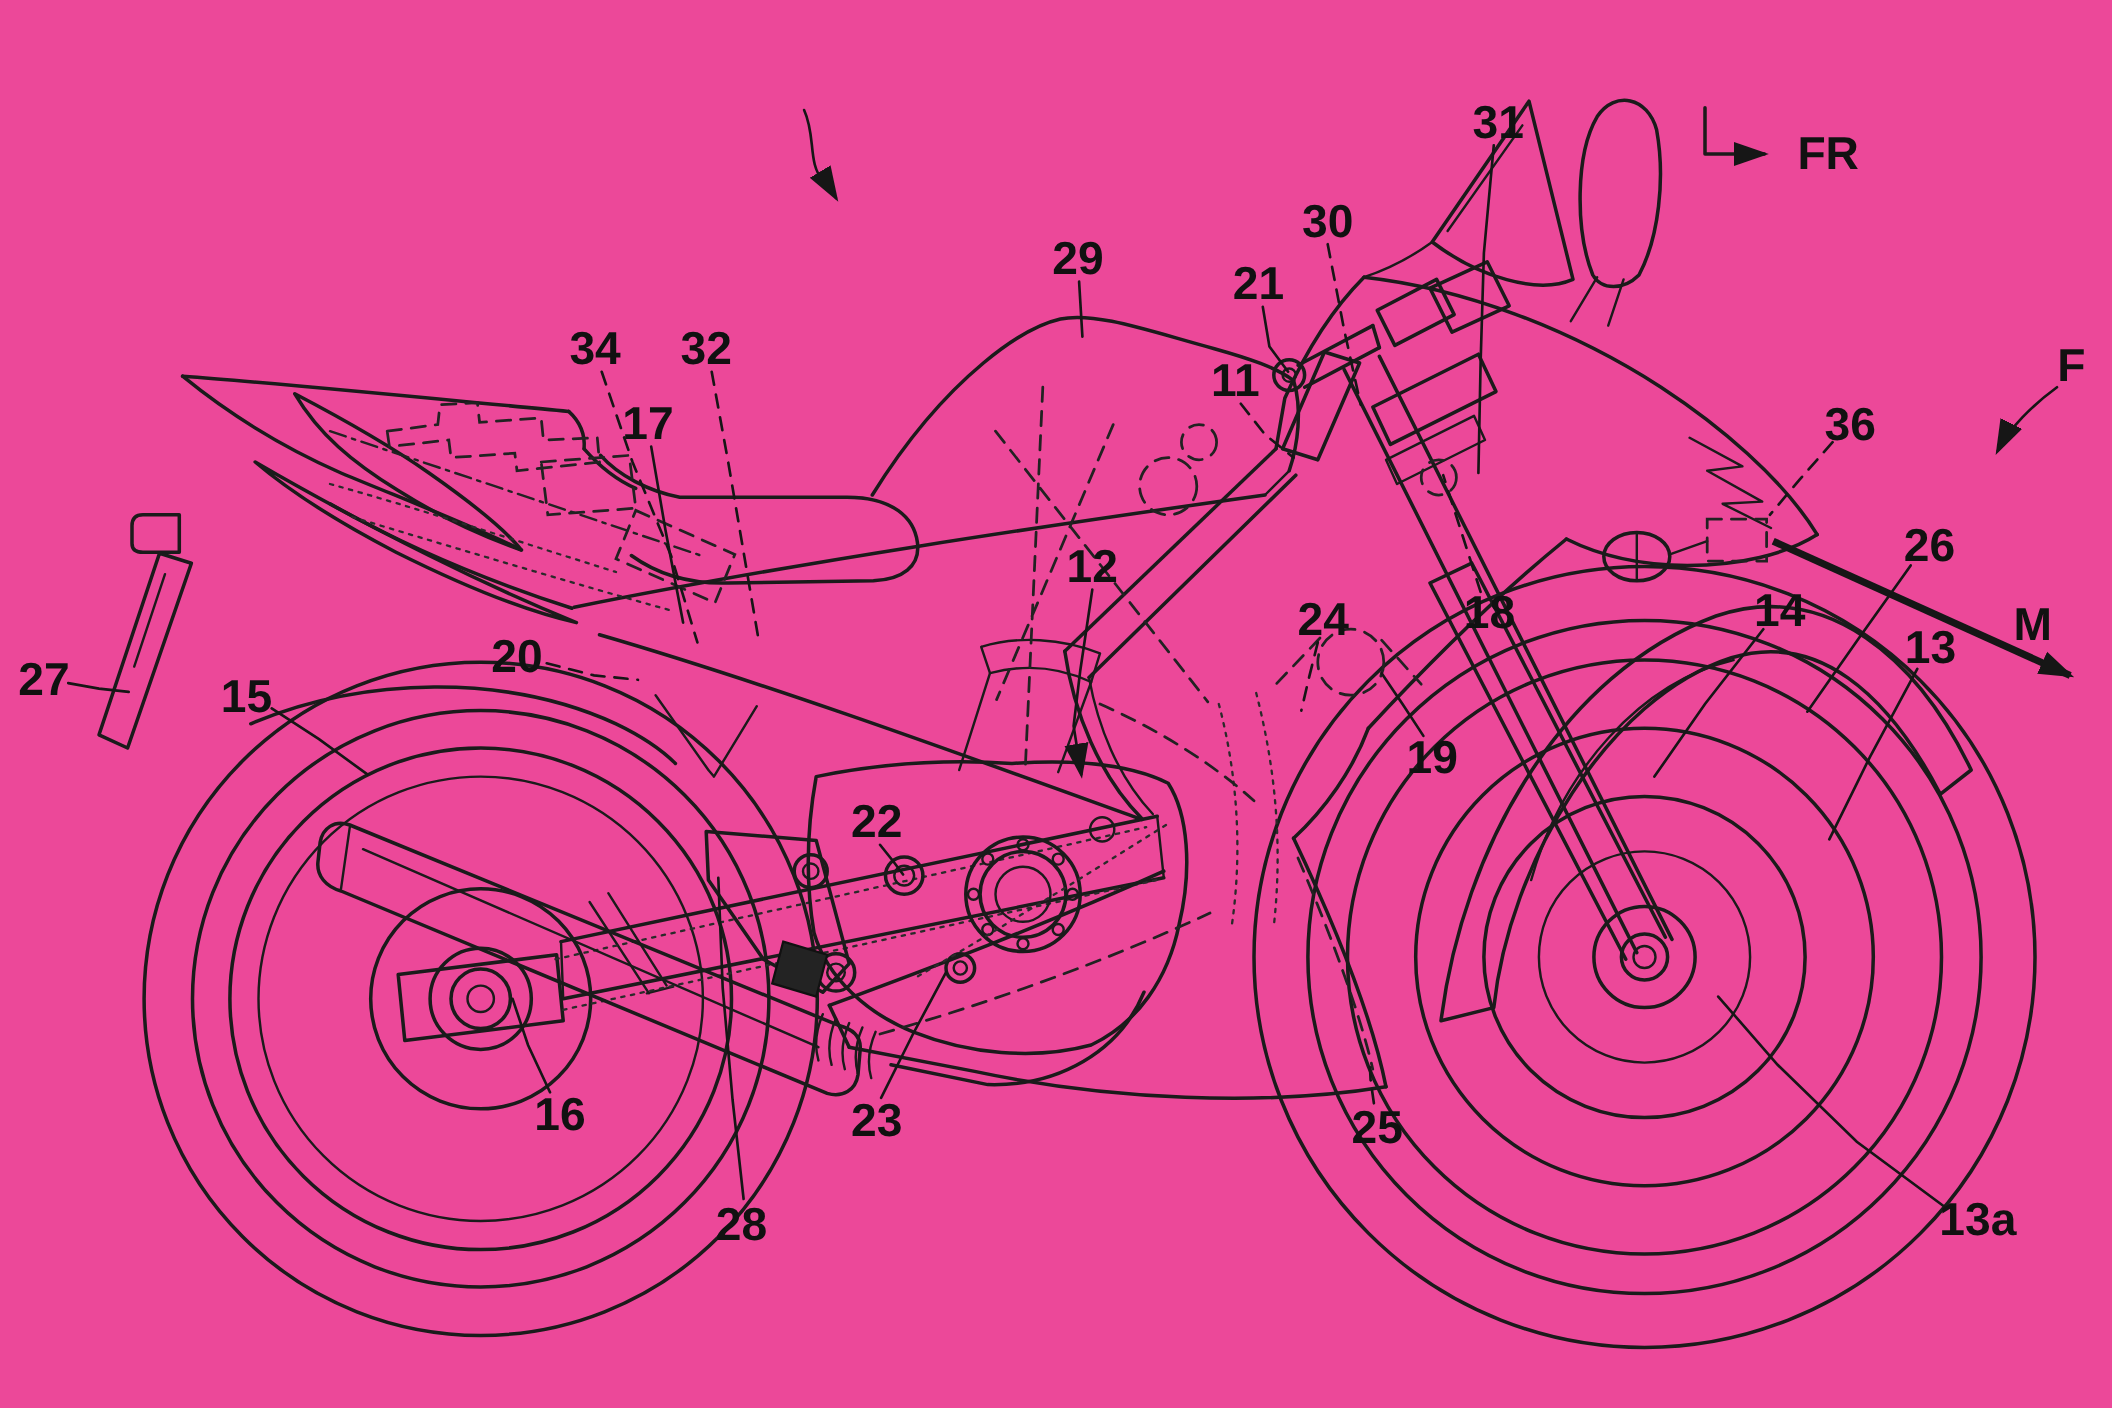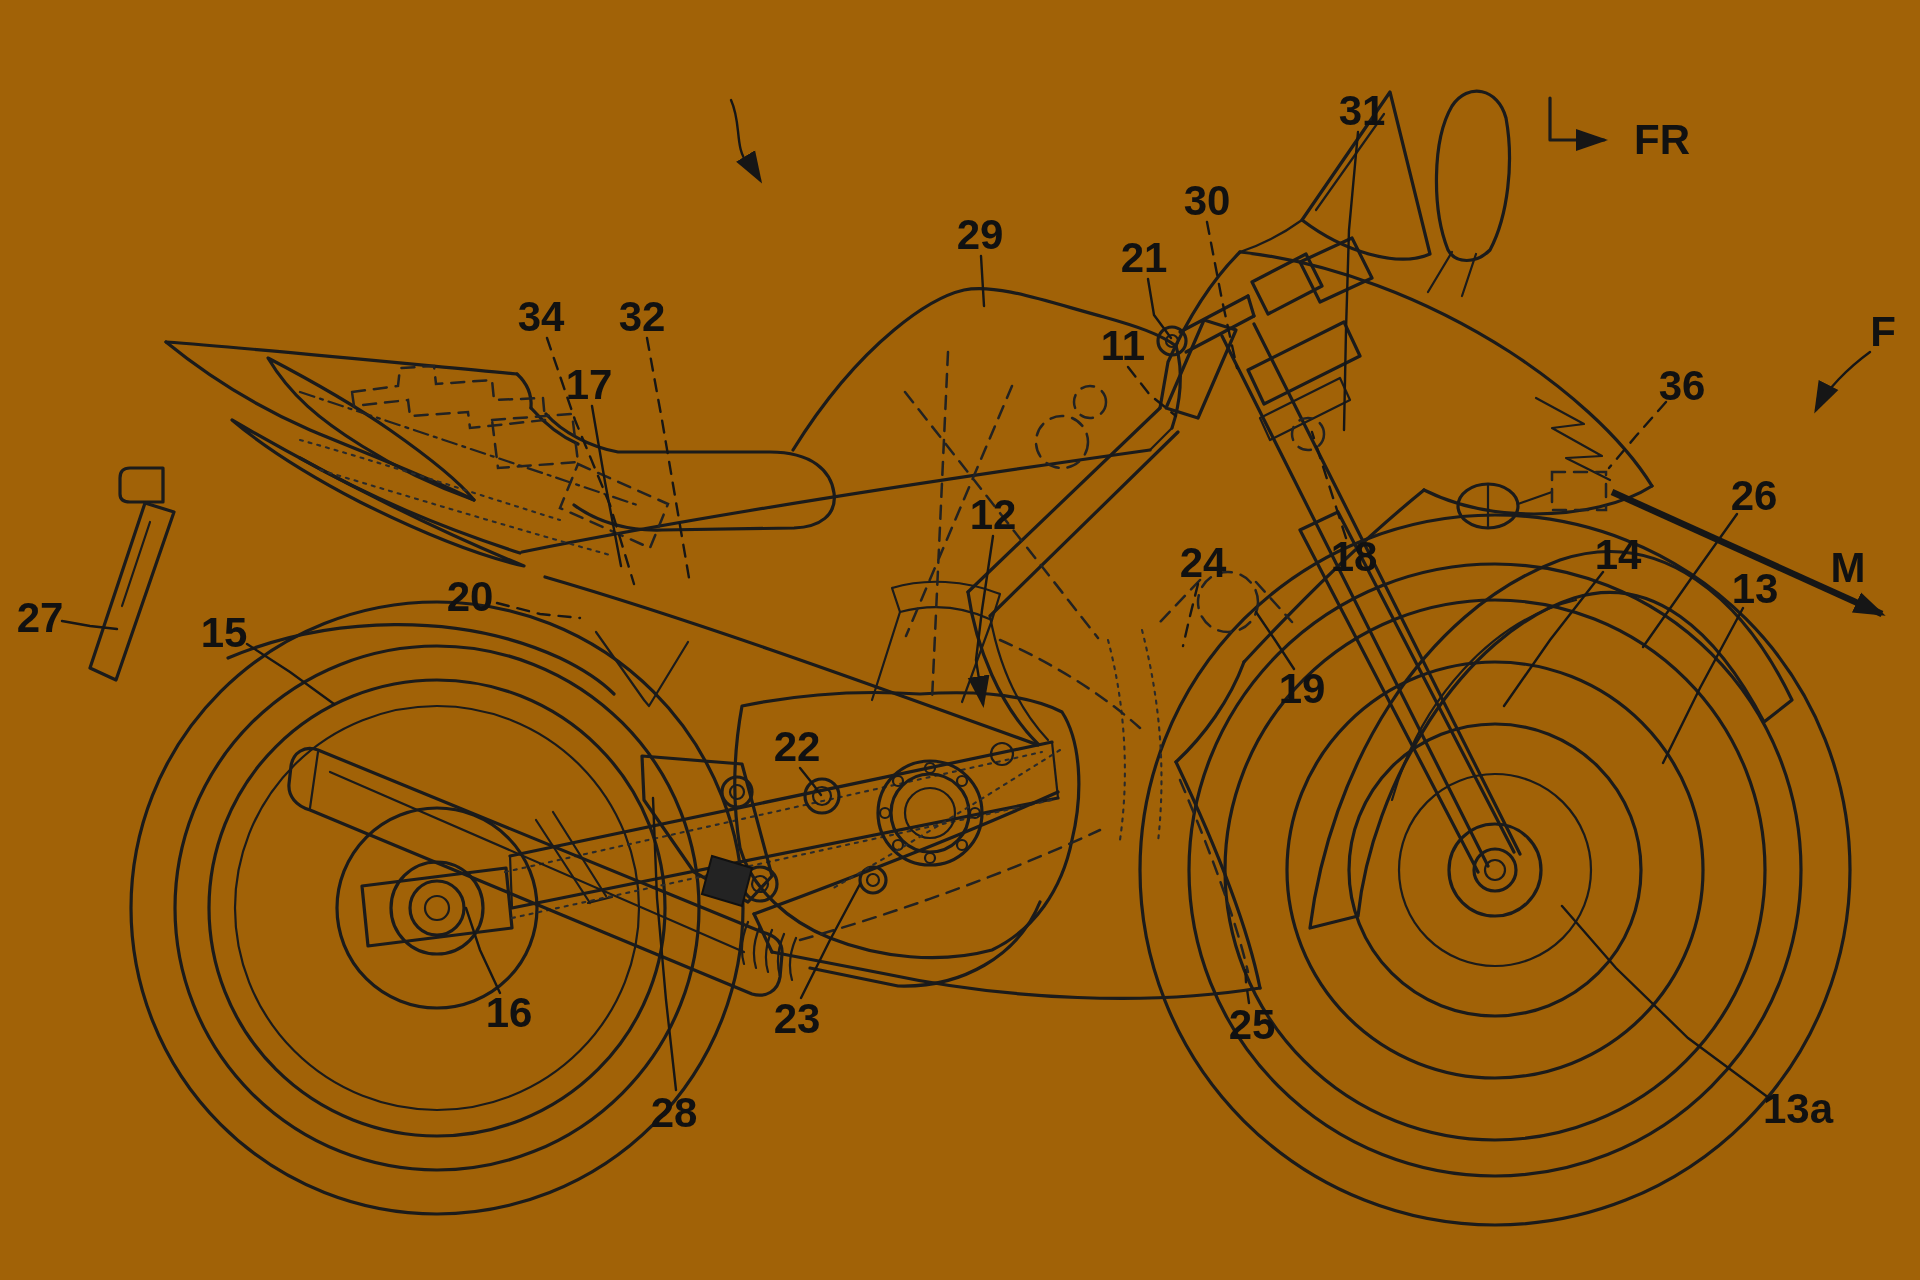--- a/index.html
+++ b/index.html
@@ -1,16 +1,16 @@
 <!DOCTYPE html>
 <html><head>
 <meta charset="utf-8">
 <style>
   html,body{margin:0;padding:0;background:#ffffff;}
-  #stage{position:relative;width:1920px;height:1280px;background:#a16207;overflow:hidden;
+  #stage{position:relative;width:1920px;height:1280px;background:#ec4899;overflow:hidden;
          font-family:"Liberation Sans", sans-serif;}
   svg{display:block}
   .solid{fill:none;stroke:#1b1b1b;stroke-width:3.2;stroke-linecap:round;stroke-linejoin:round;}
   .thin{fill:none;stroke:#1b1b1b;stroke-width:2.2;stroke-linecap:round;stroke-linejoin:round;}
   .hid{fill:none;stroke:#222;stroke-width:2.5;stroke-dasharray:13 9;stroke-linecap:round;}
   .dot{fill:none;stroke:#2a2a2a;stroke-width:2.1;stroke-dasharray:3 6;stroke-linecap:round;}
   .dashdot{fill:none;stroke:#222;stroke-width:2.2;stroke-dasharray:15 6 3 6;stroke-linecap:round;}
   .leader{fill:none;stroke:#161616;stroke-width:2.4;stroke-linecap:round;}
   .leader.dashed{stroke-dasharray:12 9;}
   .num{font-family:"Liberation Sans", sans-serif;font-size:42px;font-weight:600;fill:#111;}

